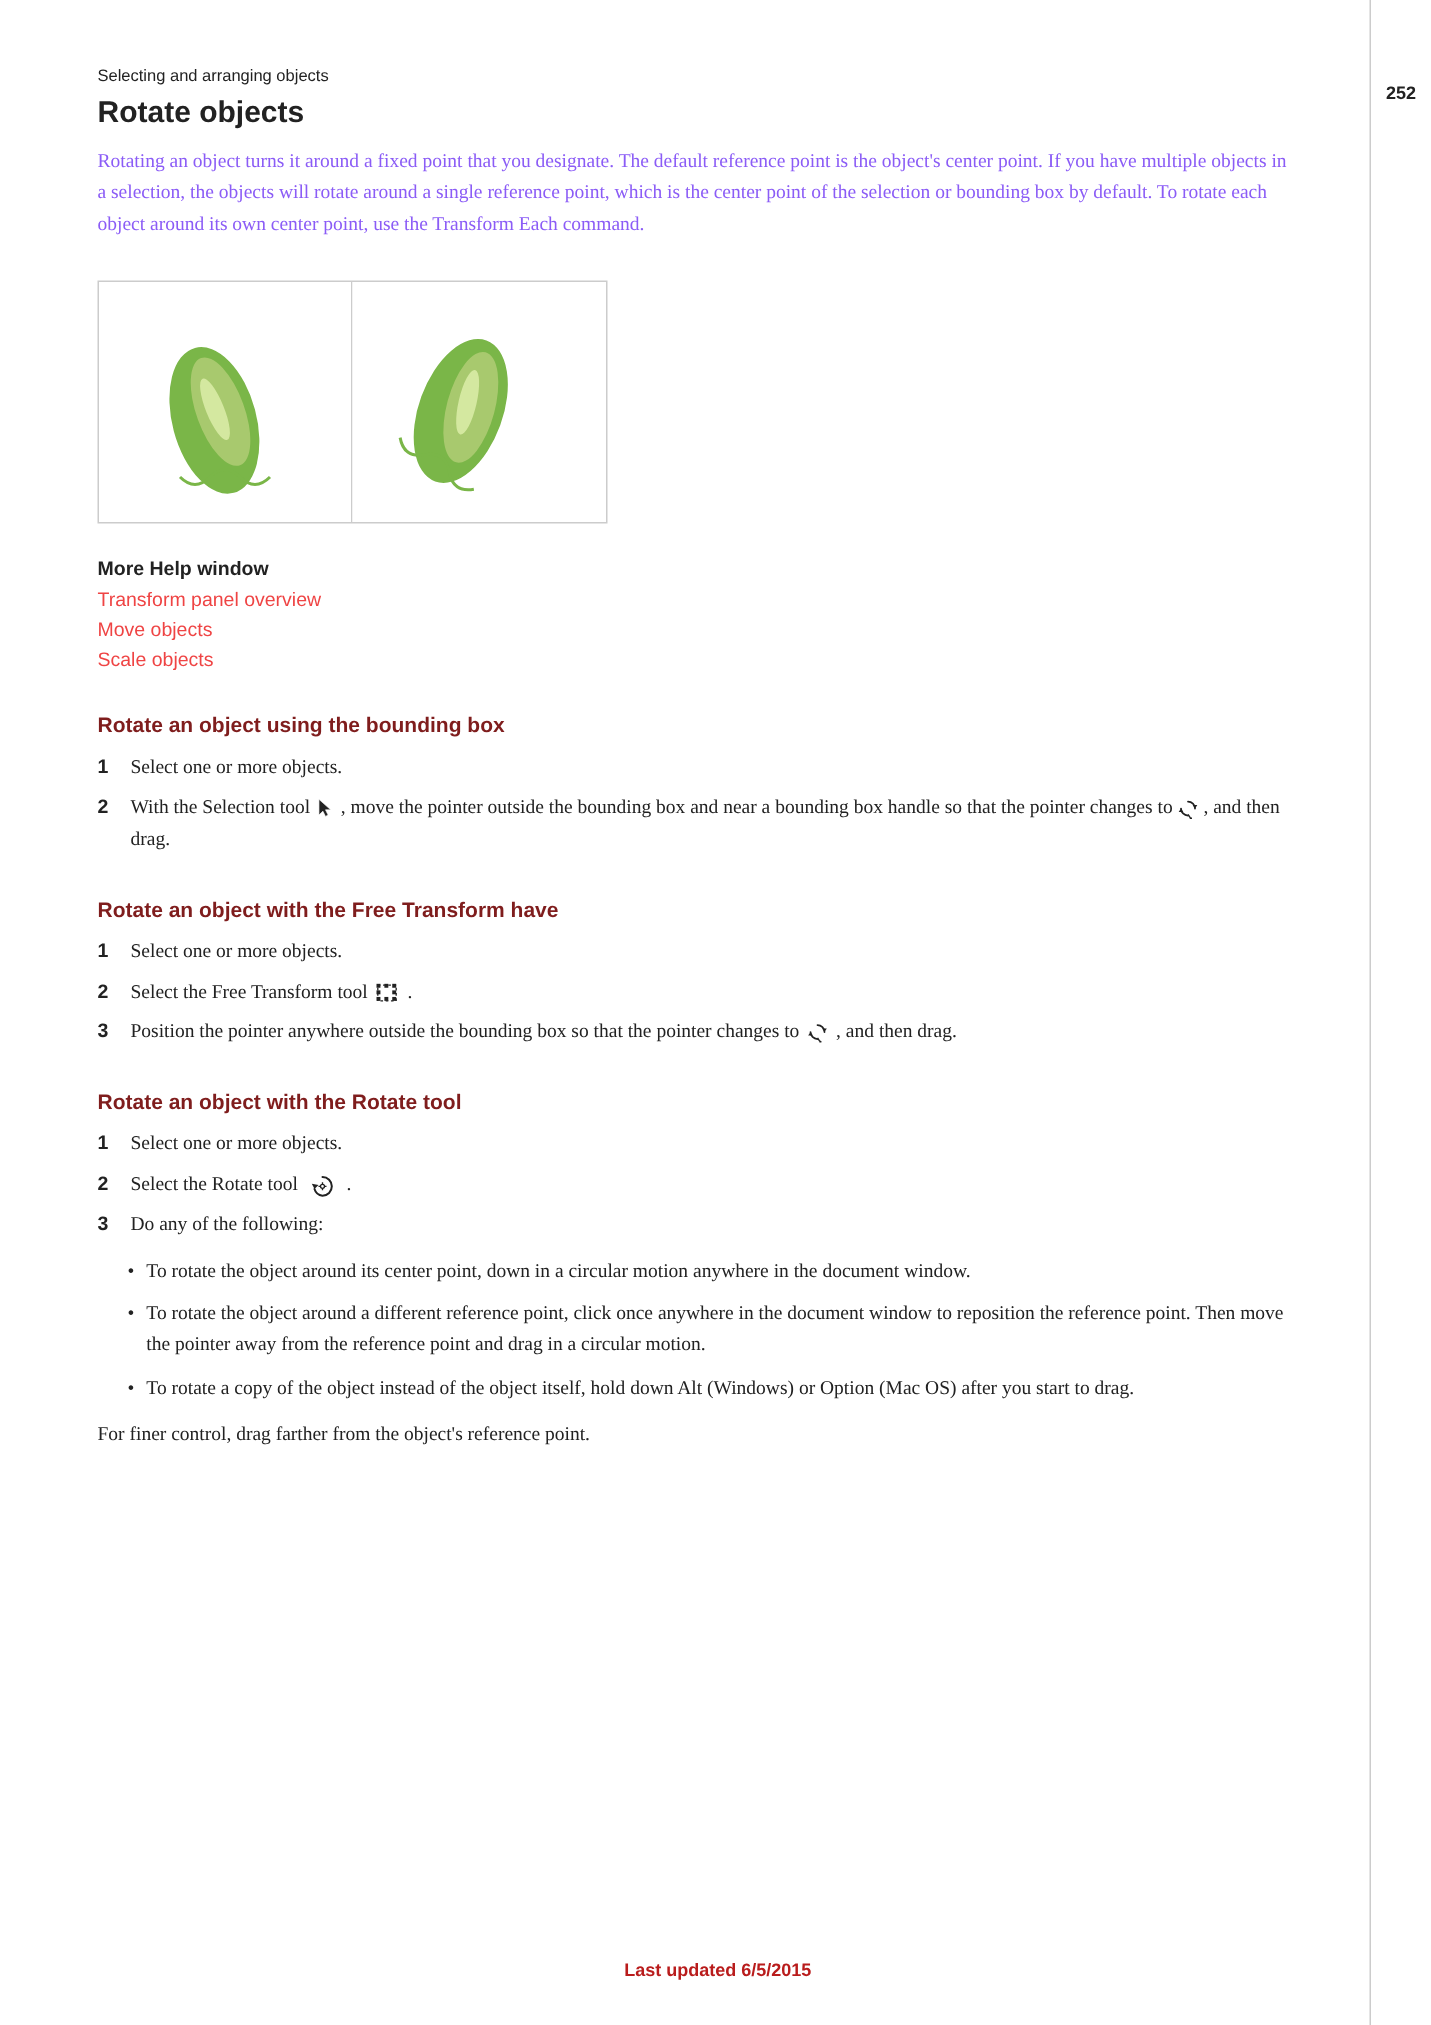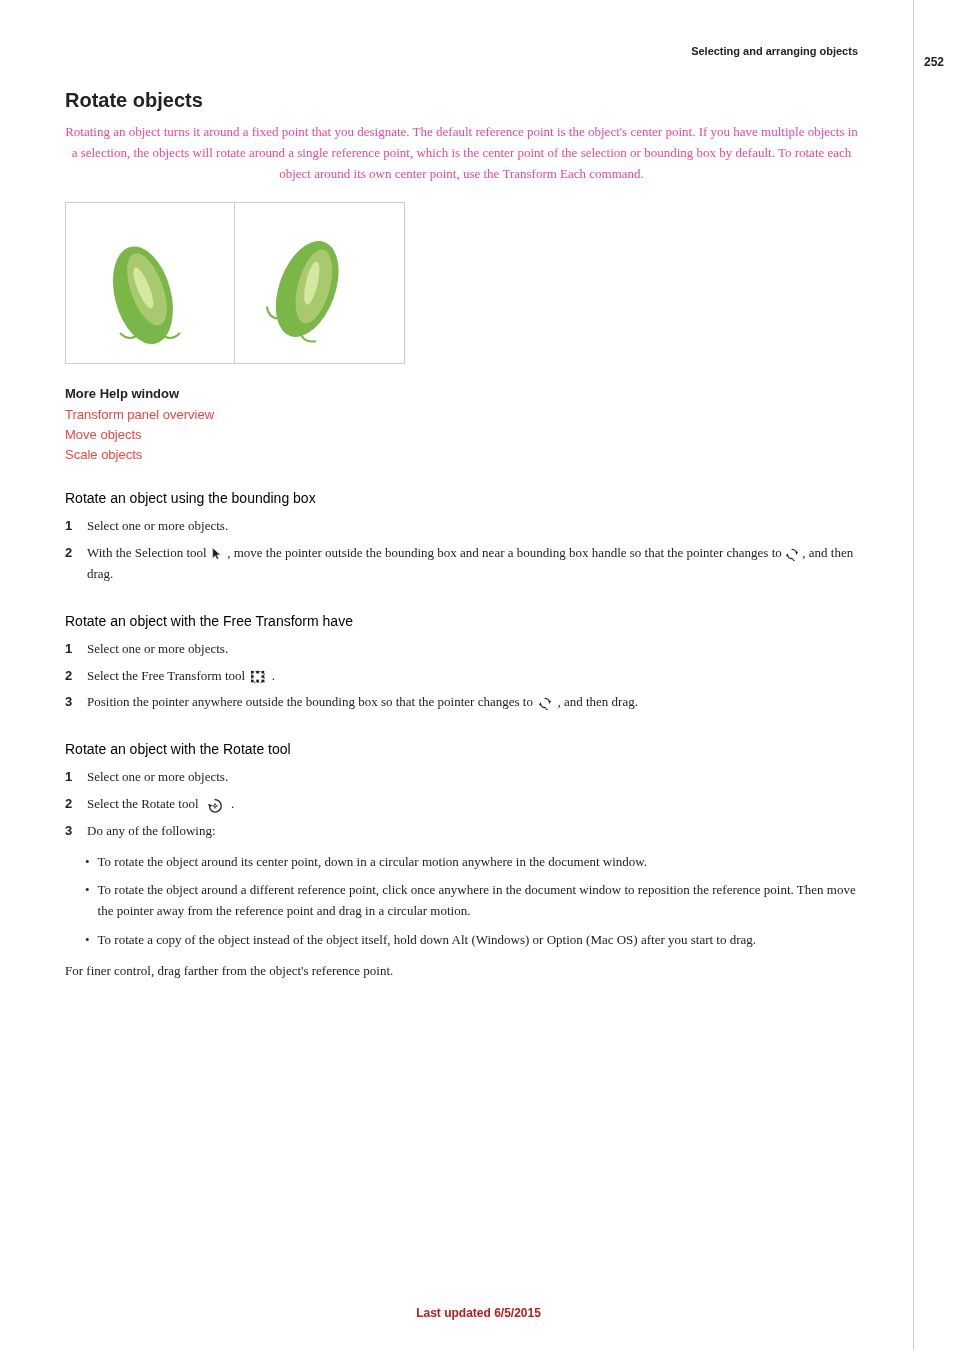--- a/index.html
+++ b/index.html
@@ -33,39 +33,37 @@
       font-weight: bold;
       color: #222;
     }
     .main-content {
       flex: 1;
       padding: 45px 55px 60px 65px;
     }
     .section-header {
       font-family: Arial, sans-serif;
       font-size: 11px;
-      font-weight: bold;
-      color: #222;
-      margin-bottom: 32px;
-      text-align: right;
+      font-weight: normal;
+      color: #222;
+      margin-bottom: 7px;
     }
     h2.section-title {
       font-family: Arial, sans-serif;
       font-size: 20px;
       font-weight: bold;
       color: #222;
       margin-bottom: 10px;
       margin-top: 0;
     }
     .intro-text {
       font-size: 13px;
       line-height: 1.6;
-      color: #ec4899;
-      margin-bottom: 18px;
-      text-align: center;
+      color: #8b5cf6;
+      margin-bottom: 28px;
     }
     .image-container {
       display: flex;
       margin-bottom: 22px;
       border: 1px solid #ccc;
       width: 340px;
     }
     .image-left {
       width: 170px;
       height: 160px;
@@ -99,22 +97,22 @@
       display: block;
       font-family: Liberation Sans, sans-serif;
       font-size: 13px;
       color: #ef4444;
       text-decoration: none;
       margin-bottom: 5px;
     }
     h3.subsection-title {
       font-family: Arial, sans-serif;
       font-size: 14px;
-      font-weight: normal;
-      color: #000000;
+      font-weight: bold;
+      color: #7f1d1d;
       margin-top: 28px;
       margin-bottom: 10px;
     }
     .numbered-list {
       list-style: none;
       padding: 0;
       margin: 0 0 10px 0;
     }
     .numbered-list li {
       display: flex;

